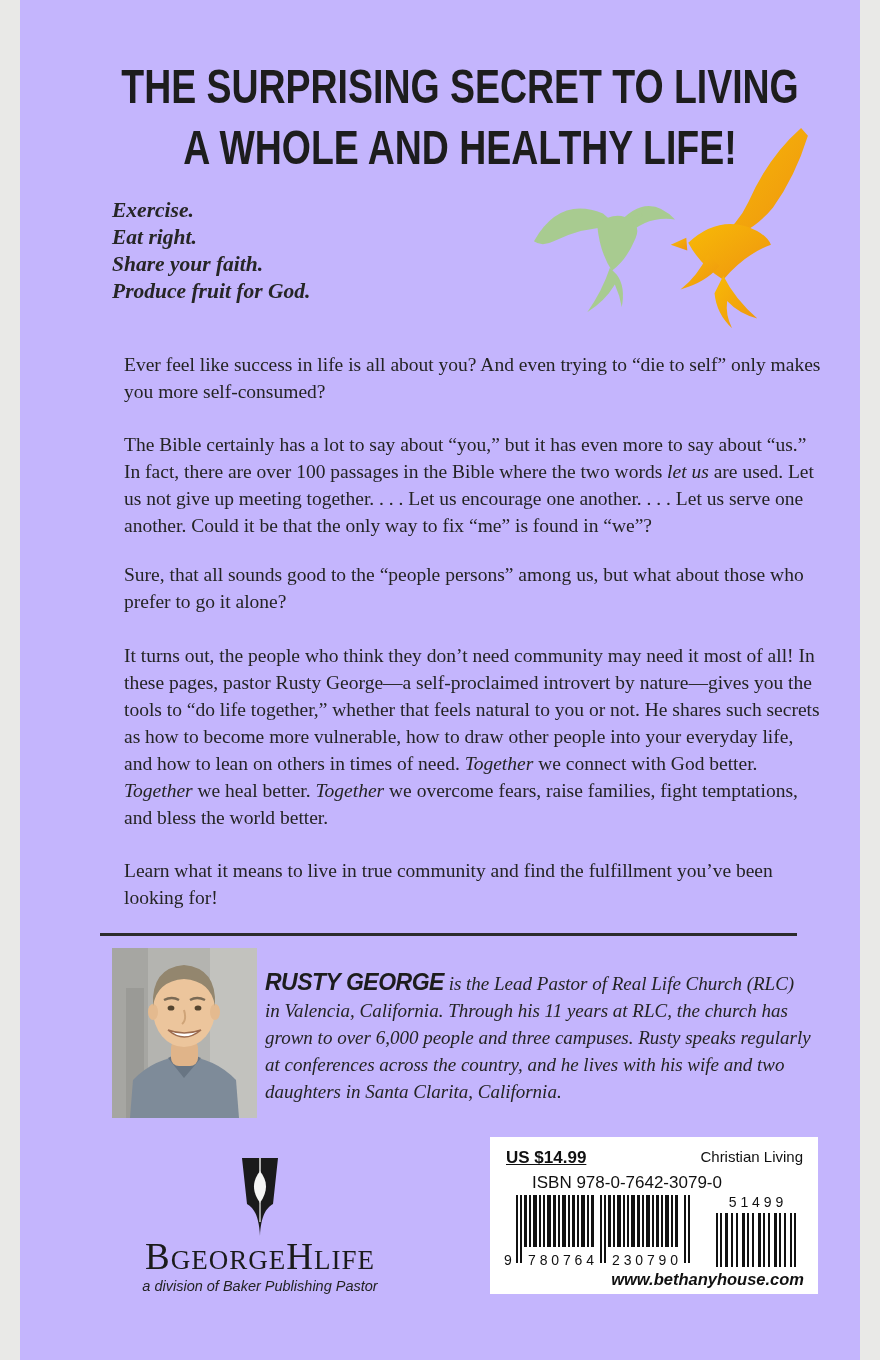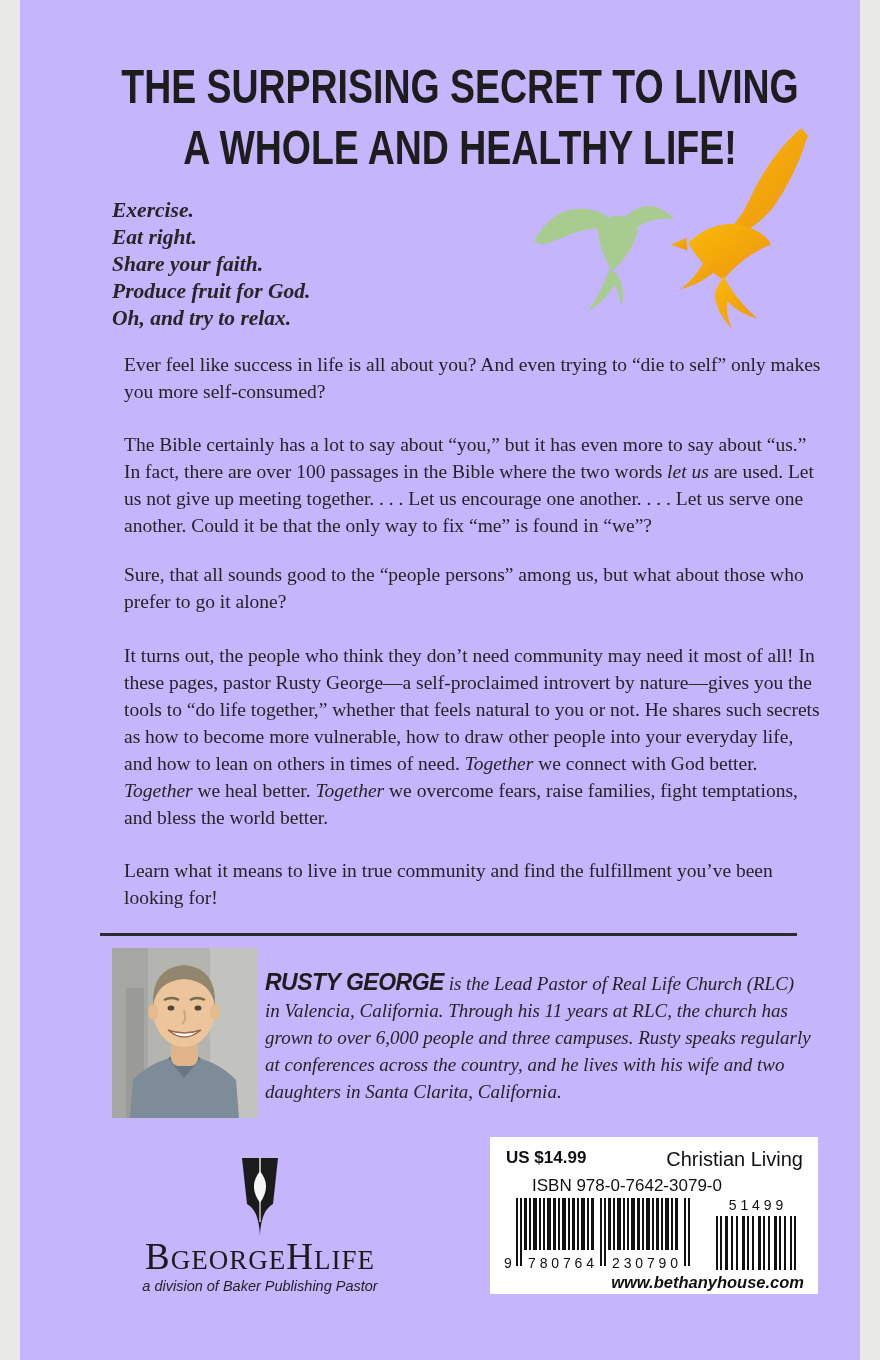--- a/index.html
+++ b/index.html
@@ -52,22 +52,22 @@
   .logo .nib{display:block;margin:0 auto 2px auto;}
   .logo .name{font-family:"Liberation Serif", serif;font-size:27px;letter-spacing:1px;line-height:34px;white-space:nowrap;}
   .logo .name .big{font-size:37px;}
   .logo .tagline{font-family:"Liberation Sans", sans-serif;font-style:italic;font-size:14.5px;margin-top:1px;color:#232323;}
   
   .barcode-box{
     position:absolute;left:470px;top:1137px;width:328px;height:157px;background:#ffffff;
     font-family:"Liberation Sans", sans-serif;color:#111;
   }
   .bc-row{display:flex;justify-content:space-between;padding:11px 15px 0 16px;}
-  .bc-price{font-weight:bold;font-size:17px;}
-  .bc-category{font-size:20px;}
+  .bc-price{font-weight:bold;font-size:17px;text-decoration:underline;}
+  .bc-category{font-size:15px;}
   .bc-isbn{font-size:17px;margin:5px 0 2px 42px;}
   .bc-codes{display:flex;align-items:flex-end;padding-left:14px;}
   .bc-main{margin-right:12px;}
   .bc-site{text-align:right;padding-right:14px;margin-top:3px;font-weight:bold;font-style:italic;font-size:16.5px;}
   .bar{fill:#111;}
   .bc-digits{font-family:"Liberation Sans", sans-serif;font-size:14px;fill:#111;}
 </style>
 </head>
 <body>
 
@@ -101,21 +101,20 @@
       <path d="M54,132 Q44,154 26,168 Q52,161 66,144 Z"></path>
       <path d="M70,154 Q82,178 105,198 Q86,193 74,180 Q72,194 79,208 Q63,193 61,172 Z"></path>
     </g>
   </svg>
 
   <div class="intro">
     <div>Exercise.</div>
     <div>Eat right.</div>
     <div>Share your faith.</div>
     <div>Produce fruit for God.</div>
-    <div>Oh, and try to relax.</div>
   </div>
 
   <p class="para p1">Ever feel like success in life is all about you? And even trying to “die to self” only makes you more self-consumed?</p>
 
   <p class="para p2"><span>The Bible certainly has a lot to say about “you,” but it has even more to say about “us.” In fact, there are over 100 passages in the Bible where the two words </span><em>let us</em><span> are used. Let us not give up meeting together. . . . Let us encourage one another. . . . Let us serve one another. Could it be that the only way to fix “me” is found in “we”?</span></p>
 
   <p class="para p3">Sure, that all sounds good to the “people persons” among us, but what about those who prefer to go it alone?</p>
 
   <p class="para p4"><span>It turns out, the people who think they don’t need community may need it most of all! In these pages, pastor Rusty George—a self-proclaimed introvert by nature—gives you the tools to “do life together,” whether that feels natural to you or not. He shares such secrets as how to become more vulnerable, how to draw other people into your everyday life, and how to lean on others in times of need. </span><em>Together</em><span> we connect with God better. </span><em>Together</em><span> we heal better. </span><em>Together</em><span> we overcome fears, raise families, fight temptations, and bless the world better.</span></p>
 

